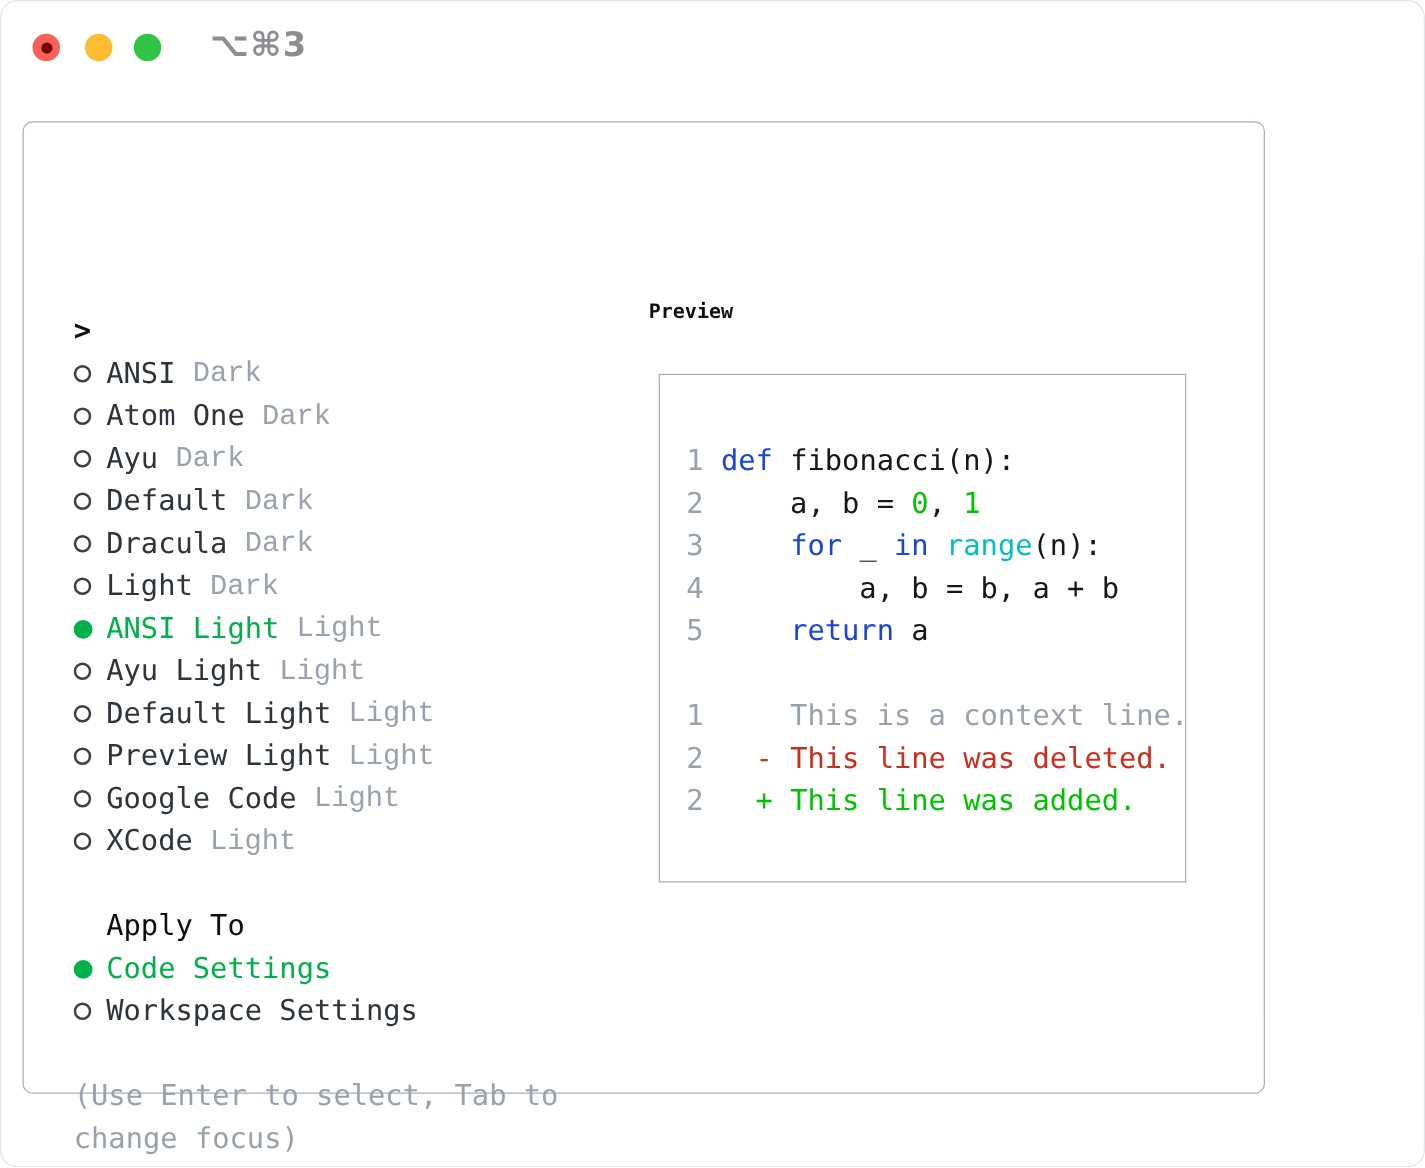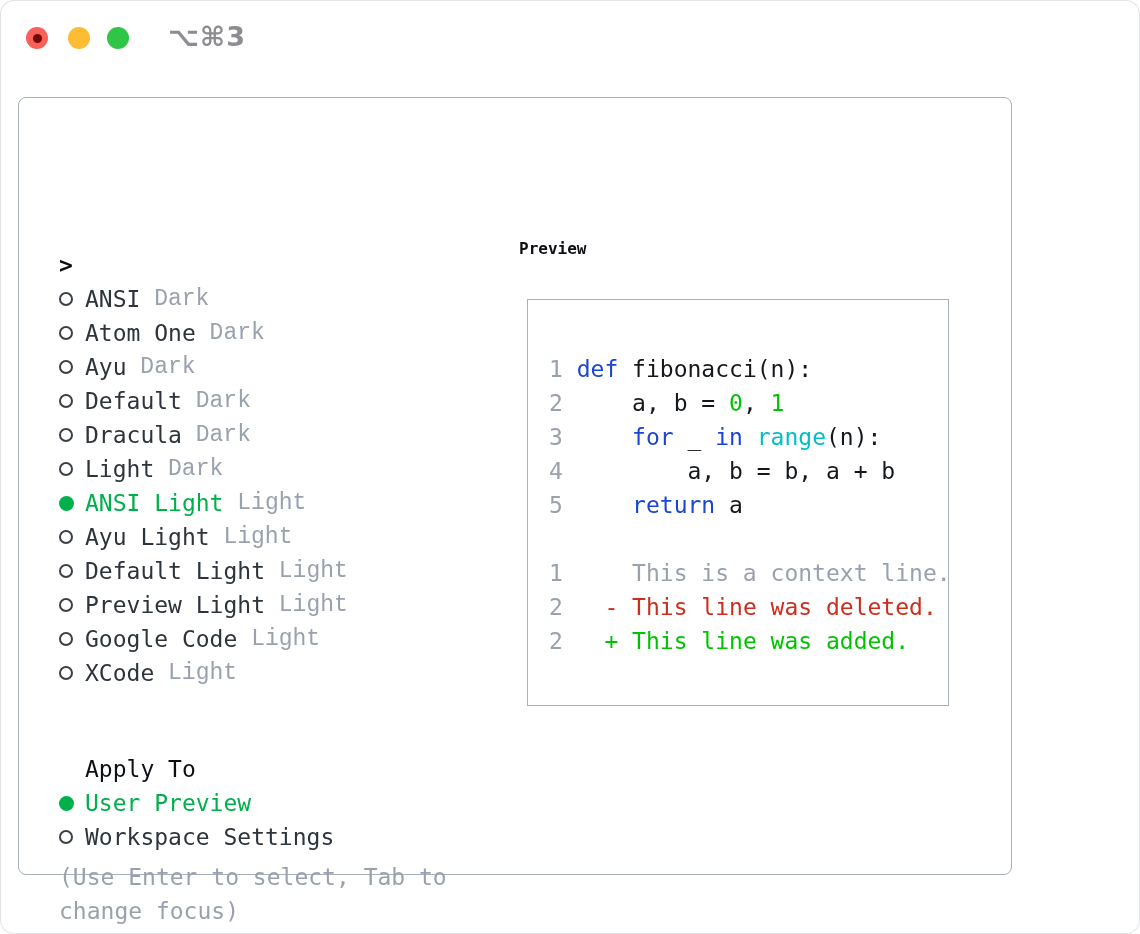--- a/index.html
+++ b/index.html
@@ -27,21 +27,21 @@
   .caret { display:inline-block; width:26px; }
   #theme-list { position:absolute; left:40px; top:184px; }
   .opt-row { cursor:pointer; }
   .radio-col { width:26px; display:flex; align-items:center; flex:none; }
   .radio { width:14px; height:14px; border:2px solid #3a4047; border-radius:50%; }
   .radio.sel { width:15px; height:15px; border:none; background:var(--ui-green,#00b04a); }
   .opt-name { color:var(--dark-text,#2e343c); }
   .opt-name.sel { color:var(--ui-green,#00b04a); }
   .opt-tag { color:var(--muted,#99a1ad);font-family:Liberation Mono, monospace; }
   #apply-block { position:absolute; left:40px; top:626px; }
-  .apply-heading { padding-left:26px; color:var(--heading,#0c0f13);margin-top:28px; }
+  .apply-heading { padding-left:26px; color:var(--heading,#0c0f13); }
   #hint { position:absolute; left:40px; top:762px; color:var(--muted,#99a1ad); }
   
   .preview-heading { position:absolute; left:500px; top:134px; height:34px; line-height:34px;
                      font-size:16px; font-weight:700; color:var(--heading,#0c0f13); }
   .preview-box { position:absolute; left:508px; top:201px; width:422px; height:407px;
                  border:1.5px solid var(--border,#a8b0bb); background:#fff; }
   #preview-lines { position:absolute; left:21px; top:52px; }
   .pline { height:34px; line-height:34px; font-size:23px; white-space:pre; }
   .ln { color:var(--muted,#99a1ad); }
   .tok-plain   { color:var(--code-text,#14171b); }
@@ -83,21 +83,21 @@
         <div class="line opt-row"><span class="radio-col"><span class="radio"></span></span><span class="opt-name">Ayu Light</span><span class="opt-tag"> Light</span></div>
         <div class="line opt-row"><span class="radio-col"><span class="radio"></span></span><span class="opt-name">Default Light</span><span class="opt-tag"> Light</span></div>
         <div class="line opt-row"><span class="radio-col"><span class="radio"></span></span><span class="opt-name">Preview Light</span><span class="opt-tag"> Light</span></div>
         <div class="line opt-row"><span class="radio-col"><span class="radio"></span></span><span class="opt-name">Google Code</span><span class="opt-tag"> Light</span></div>
         <div class="line opt-row"><span class="radio-col"><span class="radio"></span></span><span class="opt-name">XCode</span><span class="opt-tag"> Light</span></div>
       </div>
 
     <div id="apply-block">
       <div class="line apply-heading">Apply To</div>
       <div id="apply-list">
-          <div class="line opt-row"><span class="radio-col"><span class="radio sel"></span></span><span class="opt-name sel">User Preview</span></div>
+          <div class="line opt-row"><span class="radio-col"><span class="radio sel"></span></span><span class="opt-name sel">Code Settings</span></div>
           <div class="line opt-row"><span class="radio-col"><span class="radio"></span></span><span class="opt-name">Workspace Settings</span></div>
         </div>
     </div>
 
     <div id="hint">
         <div class="line">(Use Enter to select, Tab to</div>
         <div class="line">change focus)</div>
       </div>
 
     <div class="preview-heading">Preview</div>

